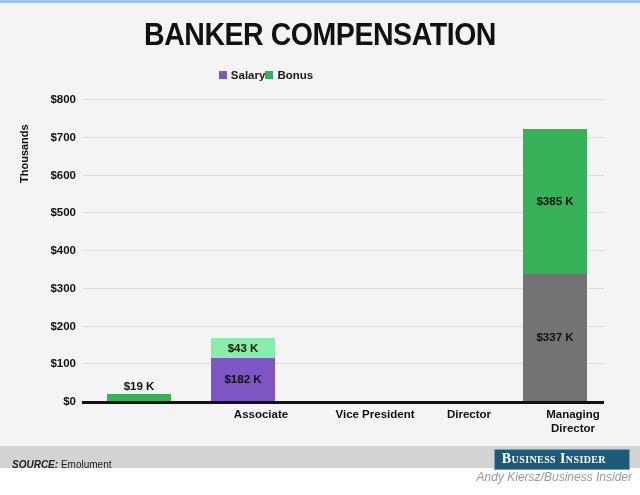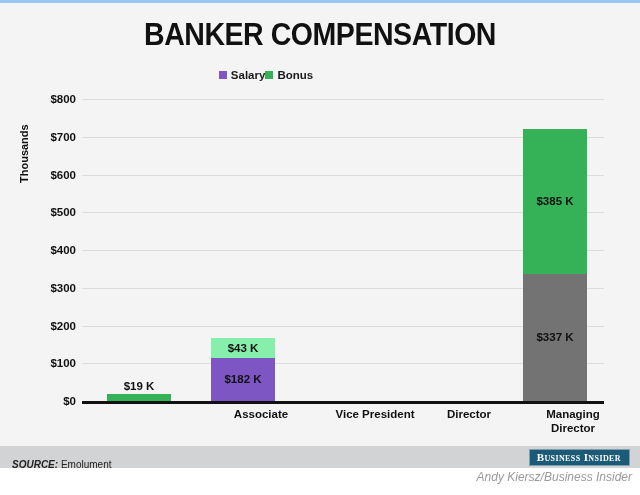--- a/index.html
+++ b/index.html
@@ -187,23 +187,23 @@
   .bi-badge {
     position: absolute;
     right: 10px;
     top: 3px;
     background: #1b5b78;
     border: 1px solid #7d9fb0;
     color: #ffffff;
     font-family: "Liberation Serif", serif;
     font-variant: small-caps;
     font-weight: bold;
-    font-size: 11px;
+    font-size: 14px;
     letter-spacing: 0.4px;
-    padding: 1px 8px 2px 7px;
+    padding: 1px 23px 2px 7px;
   }
   .credit {
     position: absolute;
     right: 8px;
     top: 470px;
     font-family: Liberation Sans, sans-serif;
     font-style: italic;
     font-size: 12px;
     color: #9a9a9a;
   }

